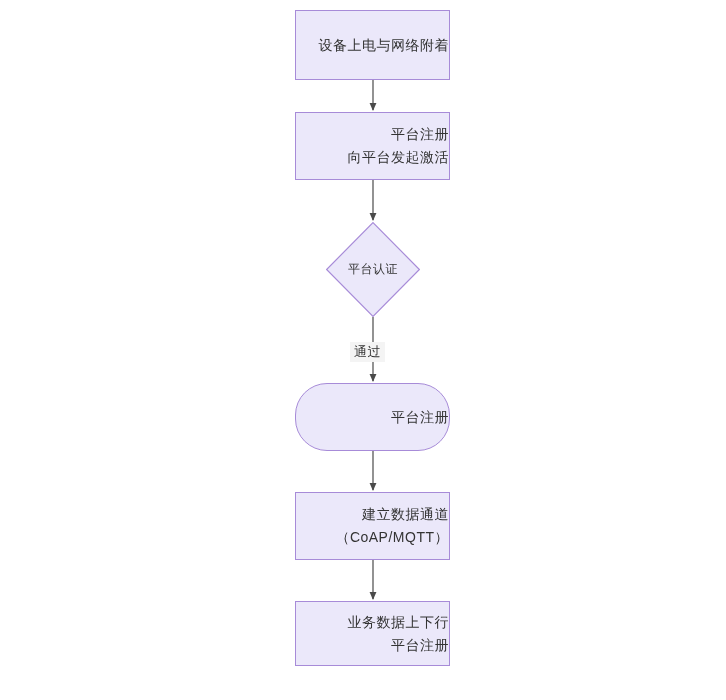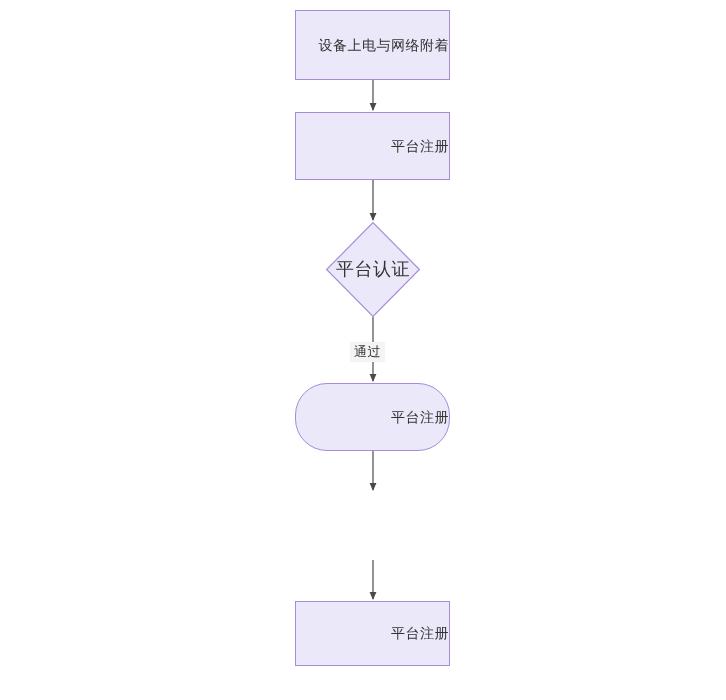--- a/index.html
+++ b/index.html
@@ -64,21 +64,21 @@
     position: absolute;
     left: 0;
     top: 0;
     width: 100%;
     height: 100%;
   }
   .node-diamond-label {
     position: relative;
     z-index: 2;
     color: #333333;
-    font-size: 18px;
+    font-size: 12px;
     line-height: 23px;
     text-align: left;
     letter-spacing: 0.5px;
     white-space: nowrap;
   }
 
   
   .edge-label {
     position: absolute;
     background: #f4f4f4;
@@ -122,35 +122,41 @@
       <line x1="373" y1="560" x2="373" y2="599" stroke="#4a4a4a" stroke-width="1.2" marker-end="url(#arrowhead)"></line>
     </g>
   </svg>
 
   <div class="node-box" style="left:295px; top:10px; width:155px; height:70px;">
     <span class="node-line">设备上电与网络附着</span>
   </div>
 
   <div class="node-box" style="left:295px; top:112px; width:155px; height:68px;">
     <span class="node-line">平台注册</span>
+    <span class="node-line">向平台发起激活</span>
   </div>
 
   <div class="node-diamond-wrap" style="left:326px; top:222px; width:94px; height:95px;">
     <svg class="node-diamond-shape" viewBox="0 0 94 95" preserveAspectRatio="none" xmlns="http://www.w3.org/2000/svg">
       <polygon points="47,0.6 93.4,47.5 47,94.4 0.6,47.5" fill="#ebe8fa" stroke="#a78bd8" stroke-width="1.2"></polygon>
     </svg>
     <span class="node-diamond-label">平台认证</span>
   </div>
 
   <div class="edge-label" style="left:350px; top:342px;">
     <span>通过</span>
   </div>
 
   <div class="node-box" style="left:295px; top:383px; width:155px; height:68px;border-radius:32px;">
     <span class="node-line">平台注册</span>
   </div>
 
+  <div class="node-box" style="left:295px; top:492px; width:155px; height:68px;">
+    <span class="node-line">建立数据通道</span>
+    <span class="node-line">（CoAP/MQTT）</span>
+  </div>
 
   <div class="node-box" style="left:295px; top:601px; width:155px; height:65px;">
+    <span class="node-line">业务数据上下行</span>
     <span class="node-line">平台注册</span>
   </div>
 
 </div>
 
 </body></html>

